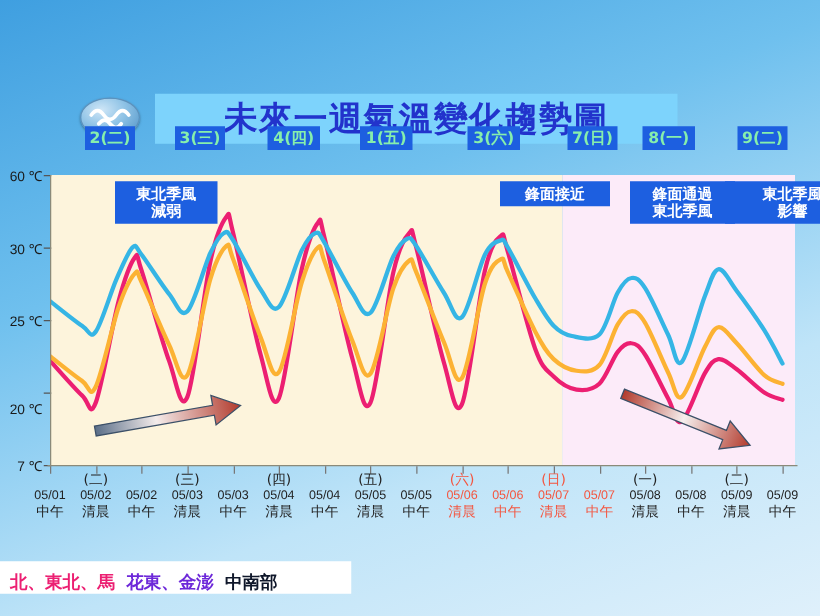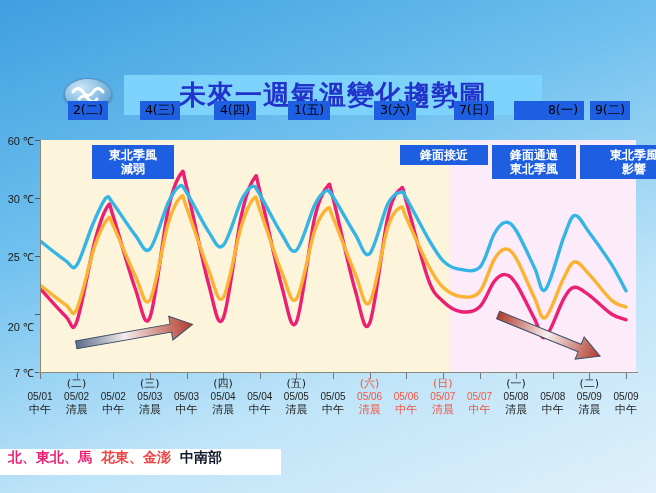--- a/index.html
+++ b/index.html
@@ -24,22 +24,22 @@
     display:flex;align-items:center;justify-content:center;
   }
   .title-box span{
     font-size:27px;font-weight:bold;color:#2233cc;letter-spacing:1px;
     font-family:"DejaVu Sans","Liberation Sans",sans-serif;
   }
 
   
   .daybar{position:absolute;left:0;top:101px;width:656px;height:20px;}
   .daytab{
-    position:absolute;top:0;height:19px;background:#1d5fe0;color:#000000;
-    font-size:12.5px;font-weight:normal;display:flex;align-items:center;justify-content:center;
+    position:absolute;top:0;height:19px;background:#1d5fe0;color:#86efac;
+    font-size:12.5px;font-weight:bold;display:flex;align-items:center;justify-content:center;
     font-family:"DejaVu Sans","Liberation Sans",sans-serif;
   }
 
   
   .chart-wrap{position:absolute;left:0;top:125px;width:656px;height:250px;}
   .plot{position:absolute;left:40px;top:15px;width:596px;height:232px;}
   .bg-cream{position:absolute;left:0;top:0;width:410px;height:232px;background:#fdf4dc;}
   .bg-pink{position:absolute;left:410px;top:0;width:186px;height:232px;background:#fcebf9;}
   .yaxis{position:absolute;left:40px;top:15px;width:1px;height:232px;background:#8a8a7a;}
   .xaxis{position:absolute;left:38px;top:247px;width:600px;height:1px;background:#8a8a7a;}
@@ -60,21 +60,21 @@
   
   .xlabels{position:absolute;left:0;top:378px;width:656px;height:52px;}
   .xgrp{position:absolute;top:0;width:52px;text-align:center;}
   .xgrp .wd{font-size:11px;line-height:12px;font-family:"DejaVu Sans",sans-serif;}
   .xgrp .dt{font-size:10px;line-height:13px;font-family:"Liberation Sans",sans-serif;}
   .xgrp .tm{font-size:11px;line-height:13px;font-family:"DejaVu Sans",sans-serif;}
 
   
   .legend{
     position:absolute;left:0;top:449px;width:281px;height:26px;background:#ffffff;
-    display:flex;align-items:flex-start;gap:9px;padding-left:8px;box-sizing:border-box;
+    display:flex;align-items:flex-end;gap:9px;padding-left:8px;box-sizing:border-box;
   }
   .legend span{font-size:14px;font-weight:bold;font-family:"DejaVu Sans",sans-serif;}
 </style>
 </head>
 <body>
 
 <div id="app">
 
   <div class="header">
     <div class="logo">
@@ -83,26 +83,26 @@
         <path d="M14 20 q5 -6 9 0 q5 6 9 0" stroke="#ffffff" stroke-width="3" fill="none" stroke-linecap="round"></path>
       </svg>
     </div>
     <div class="title-box">
       <span>未來一週氣溫變化趨勢圖</span>
     </div>
   </div>
 
   <div class="daybar">
       <div class="daytab" style="left: 68px; width: 40px;">2(二)</div>
-      <div class="daytab" style="left: 140px; width: 40px;">4(三)</div>
+      <div class="daytab" style="left: 140px; width: 40px;">3(三)</div>
       <div class="daytab" style="left: 214px; width: 42px;">4(四)</div>
       <div class="daytab" style="left: 288px; width: 42px;">1(五)</div>
       <div class="daytab" style="left: 374px; width: 42px;">3(六)</div>
       <div class="daytab" style="left: 454px; width: 40px;">7(日)</div>
-      <div class="daytab" style="left: 514px; width: 42px; padding-left: 28px;">8(一)</div>
+      <div class="daytab" style="left: 514px; width: 42px;">8(一)</div>
       <div class="daytab" style="left: 590px; width: 40px;">9(二)</div>
     </div>
 
   <div class="chart-wrap">
     <div class="plot">
       <div class="bg-cream"></div>
       <div class="bg-pink"></div>
       <svg id="curves" width="596" height="232" viewBox="0 0 596 232" style="position:absolute;left:0;top:0;">
           <path d="M0.0,148.5 C4.3,153.1 19.5,170.7 25.6,176.3 C31.7,181.9 31.7,194.7 36.6,182.1 C41.5,169.6 49.7,120.3 54.9,100.9 C60.1,81.6 64.7,70.2 67.8,66.1 C70.8,62.1 68.7,62.8 73.3,76.6 C77.8,90.3 89.1,131.7 95.2,148.5 C101.3,165.3 104.4,190.6 109.9,177.5 C115.4,164.3 123.0,93.6 128.2,69.6 C133.4,45.6 138.0,37.5 141.0,33.6 C144.1,29.8 141.9,28.0 146.5,46.4 C151.1,64.8 162.4,121.8 168.5,143.8 C174.6,165.9 177.6,190.0 183.1,178.6 C188.6,167.2 196.2,98.8 201.4,75.4 C206.6,52.0 211.2,42.3 214.3,38.3 C217.3,34.2 215.2,33.1 219.8,51.0 C224.3,69.0 235.6,124.3 241.7,146.2 C247.8,168.0 250.9,193.5 256.4,182.1 C261.9,170.7 269.5,100.3 274.7,77.7 C279.9,55.1 284.5,49.7 287.5,46.4 C290.6,43.1 288.4,40.8 293.0,58.0 C297.6,75.2 308.9,128.8 315.0,149.6 C321.1,170.5 324.1,195.5 329.6,183.3 C335.1,171.1 342.7,99.0 347.9,76.6 C353.1,54.1 357.7,51.2 360.8,48.7 C363.8,46.2 361.7,46.4 366.3,61.5 C370.8,76.6 382.1,122.6 388.2,139.2 C394.3,155.8 397.4,155.8 402.9,161.2 C408.4,166.7 415.1,170.7 421.2,171.7 C427.3,172.6 434.0,172.1 439.5,167.0 C445.0,162.0 449.9,146.9 454.2,141.5 C458.4,136.1 461.5,134.2 465.1,134.6 C468.8,134.9 471.2,136.5 476.1,143.8 C481.0,151.2 489.6,169.7 494.4,178.6 C499.3,187.5 500.5,200.5 505.4,197.2 C510.3,193.9 518.9,167.2 523.7,158.9 C528.6,150.6 530.5,147.9 534.7,147.3 C539.0,146.7 543.3,151.0 549.4,155.4 C555.5,159.9 565.2,169.9 571.4,174.0 C577.5,178.1 583.6,178.8 586.0,179.8" fill="none" stroke="#ec1f72" stroke-width="3.4" stroke-linecap="round" stroke-linejoin="round"></path>
           <path d="M0.0,145.0 C4.3,148.3 19.5,160.7 25.6,164.7 C31.7,168.8 31.7,179.2 36.6,169.4 C41.5,159.5 49.7,120.6 54.9,105.6 C60.1,90.5 64.7,82.2 67.8,78.9 C70.8,75.6 68.7,76.4 73.3,85.8 C77.8,95.3 89.1,123.3 95.2,135.7 C101.3,148.1 104.4,168.8 109.9,160.1 C115.4,151.4 123.0,100.7 128.2,83.5 C133.4,66.3 138.0,59.5 141.0,56.8 C144.1,54.1 141.9,55.1 146.5,67.3 C151.1,79.5 162.4,114.8 168.5,129.9 C174.6,145.0 177.6,165.1 183.1,157.8 C188.6,150.4 196.2,102.5 201.4,85.8 C206.6,69.2 211.2,60.7 214.3,58.0 C217.3,55.3 215.2,57.2 219.8,69.6 C224.3,82.0 235.6,117.4 241.7,132.2 C247.8,147.1 250.9,165.9 256.4,158.9 C261.9,152.0 269.5,105.6 274.7,90.5 C279.9,75.4 284.5,70.6 287.5,68.4 C290.6,66.3 288.4,66.9 293.0,77.7 C297.6,88.5 308.9,119.3 315.0,133.4 C321.1,147.5 324.1,170.1 329.6,162.4 C335.1,154.7 342.7,102.9 347.9,87.0 C353.1,71.1 357.7,68.8 360.8,67.3 C363.8,65.7 361.7,68.1 366.3,77.7 C370.8,87.4 382.1,113.7 388.2,125.3 C394.3,136.9 397.4,142.1 402.9,147.3 C408.4,152.5 415.1,155.8 421.2,156.6 C427.3,157.4 434.0,158.1 439.5,152.0 C445.0,145.8 449.9,126.6 454.2,119.5 C458.4,112.3 461.5,109.2 465.1,109.0 C468.8,108.8 471.2,110.2 476.1,118.3 C481.0,126.4 489.6,147.9 494.4,157.8 C499.3,167.6 500.5,180.8 505.4,177.5 C510.3,174.2 518.9,147.3 523.7,138.0 C528.6,128.8 530.5,122.4 534.7,121.8 C539.0,121.2 543.3,128.2 549.4,134.6 C555.5,140.9 565.2,154.7 571.4,160.1 C577.5,165.5 583.6,165.9 586.0,167.0" fill="none" stroke="#fcb233" stroke-width="3.4" stroke-linecap="round" stroke-linejoin="round"></path>
@@ -165,21 +165,21 @@
         <div class="xtick" style="left: 442.875px;"></div>
         <div class="xtick" style="left: 479.5px;"></div>
         <div class="xtick" style="left: 516.125px;"></div>
         <div class="xtick" style="left: 552.75px;"></div>
         <div class="xtick" style="left: 589.375px;"></div>
         <div class="xtick" style="left: 626px;"></div>
       </div>
     <div id="anno-group">
         <div class="anno" style="left: 92px; top: 20px; width: 74px;">東北季風<br>減弱</div>
         <div class="anno" style="left: 400px; top: 20px; width: 80px;">鋒面接近</div>
-        <div class="anno" style="left: 492px; top: 20px; width: 76px;">鋒面通過<br>東北季風</div>
+        <div class="anno" style="left: 504px; top: 20px; width: 76px;">鋒面通過<br>東北季風</div>
         <div class="anno" style="left: 580px; top: 20px; width: 100px;">東北季風<br>影響</div>
       </div>
   </div>
 
   <div class="xlabels">
       <div class="xgrp" style="left: 14px;">
         <div class="wd" style="color: rgb(34, 34, 34);">&nbsp;</div>
         <div class="dt" style="color: rgb(34, 34, 34);">05/01</div>
         <div class="tm" style="color: rgb(34, 34, 34);">中午</div>
       </div>
@@ -260,17 +260,17 @@
       </div>
       <div class="xgrp" style="left: 600px;">
         <div class="wd" style="color: rgb(34, 34, 34);">&nbsp;</div>
         <div class="dt" style="color: rgb(34, 34, 34);">05/09</div>
         <div class="tm" style="color: rgb(34, 34, 34);">中午</div>
       </div>
     </div>
 
   <div class="legend">
       <span style="color: rgb(236, 31, 114);">北、東北、馬</span>
-      <span style="color: #ef4444;">花東、金澎</span>
+      <span style="color: #6d28d9;">花東、金澎</span>
       <span style="color: #0f172a;">中南部</span>
     </div>
 
 </div>
 
 </body></html>

